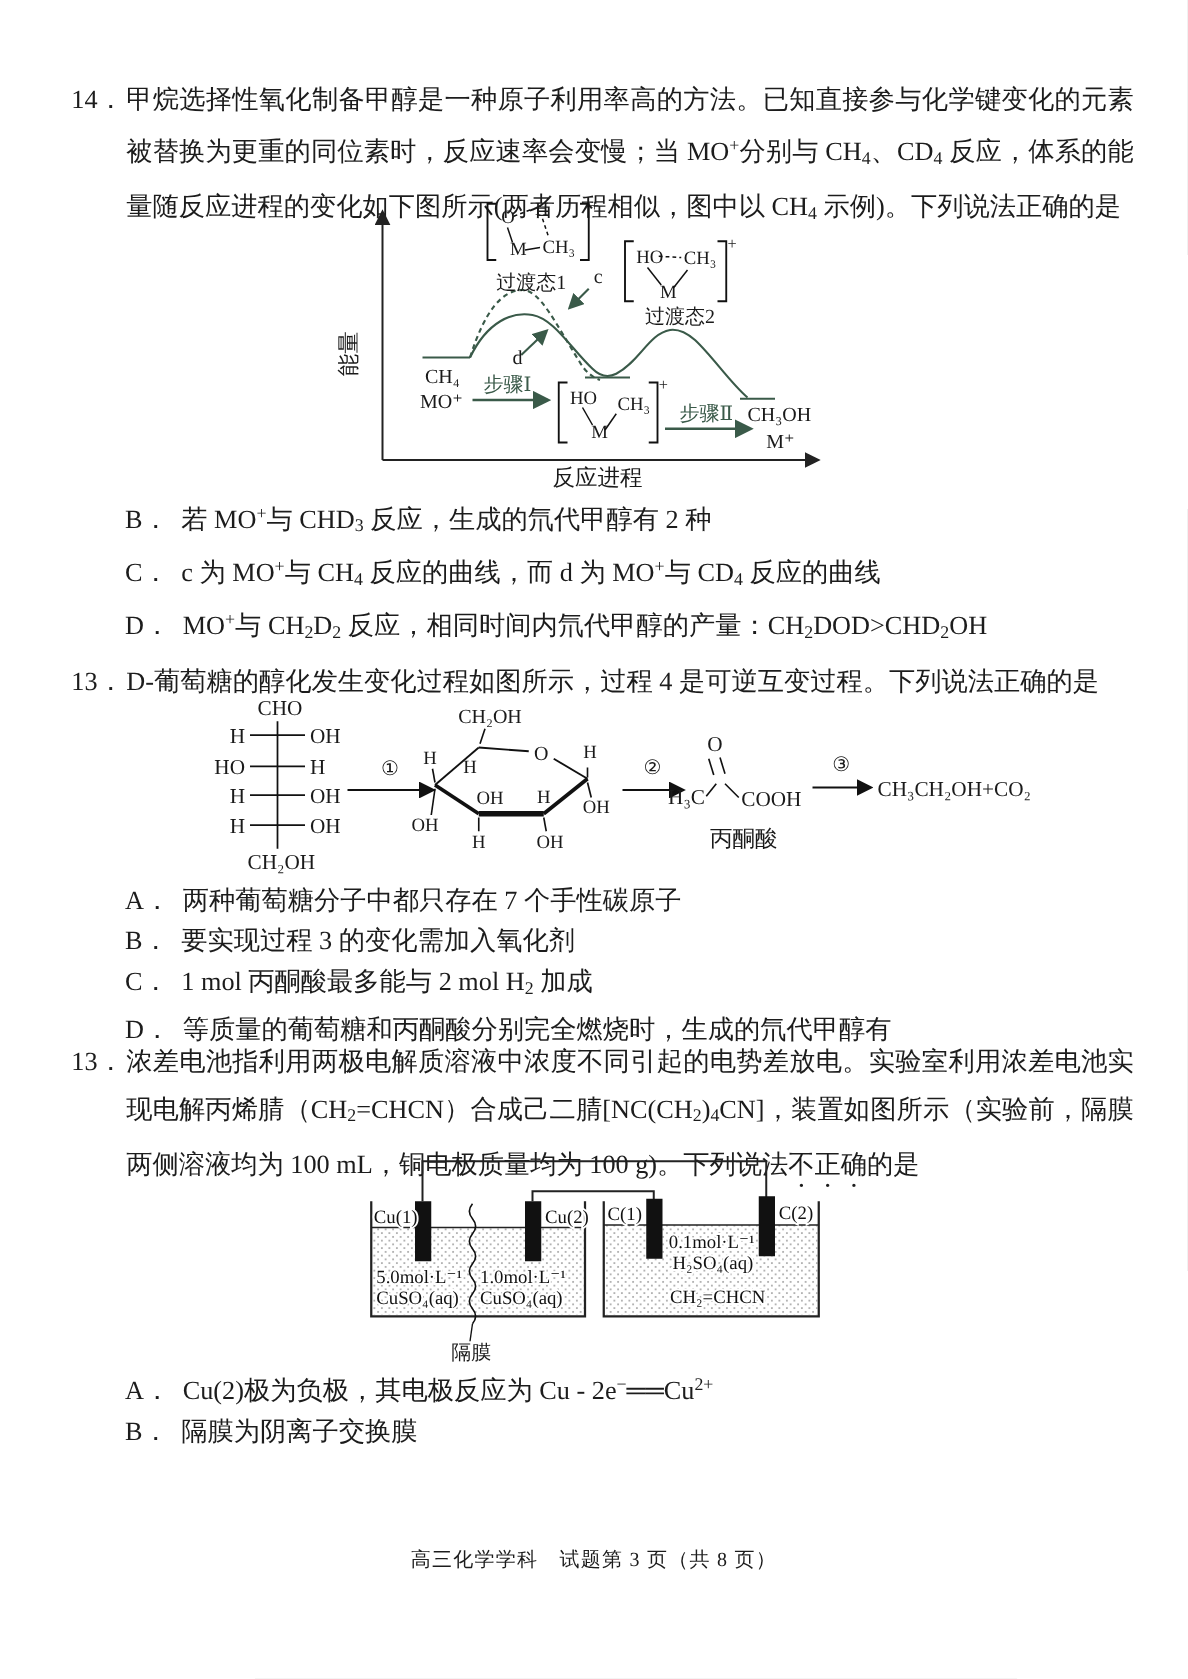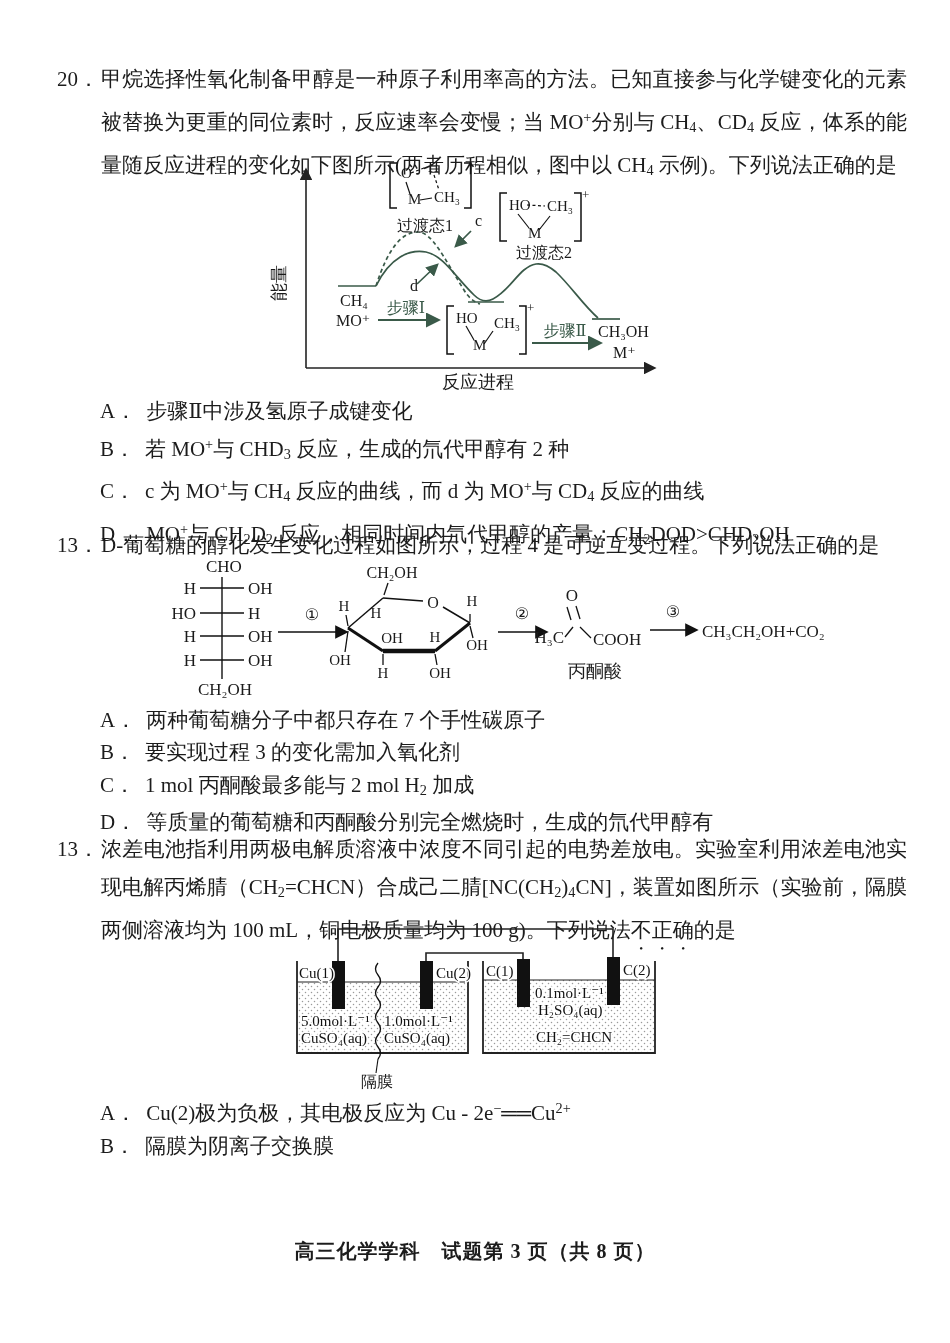--- a/index.html
+++ b/index.html
@@ -14,33 +14,33 @@
   .options{position:absolute;font-size:21px;}
   .opt{line-height:32.4px;white-space:nowrap;}
   .optlabel{margin-right:10px;}
   sub{font-size:0.68em;vertical-align:-0.22em;}
   sup{font-size:0.68em;vertical-align:0.5em;}
   .emph{
     text-emphasis:filled dot #1c1c1c;-webkit-text-emphasis:filled dot #1c1c1c;
     text-emphasis-position:under right;-webkit-text-emphasis-position:under;
   }
   .footer{position:absolute;top:1238px;left:0;width:100%;text-align:center;
-    font-weight:bold;font-size:20px;letter-spacing:1px;}
+    font-weight:normal;font-size:16px;letter-spacing:1px;}
   svg text{font-family:"Liberation Serif","DejaVu Serif",serif;fill:#1a1a1a;}
   .t13{font-size:13px}.t15{font-size:15px}.t16{font-size:16px}.t17{font-size:17px}.t18{font-size:18px}
   .green{fill:#3a5a49;}
   .halo{paint-order:stroke;stroke:#ffffff;stroke-width:3px;fill:#111;}
 </style>
 </head>
 <body>
 
 <div id="page">
 
   <div class="stem" style="left:57px;top:60px;width:850px;">
-    <span class="qnum">20．</span>
+    <span class="qnum">14．</span>
     <div class="stemtext">甲烷选择性氧化制备甲醇是一种原子利用率高的方法。已知直接参与化学键变化的元素被替换为更重的同位素时，反应速率会变慢；当 MO<sup>+</sup>分别与 CH<sub>4</sub>、CD<sub>4</sub> 反应，体系的能量随反应进程的变化如下图所示(两者历程相似，图中以 CH<sub>4</sub> 示例)。下列说法正确的是</div>
   </div>
 
   <svg class="abs" style="left:268px;top:158px;" width="420" height="235" viewBox="0 0 420 235">
     <defs>
       <marker id="ab" viewBox="0 0 10 10" refX="8" refY="5" markerWidth="8" markerHeight="8" orient="auto-start-reverse">
         <path d="M0,0 L10,5 L0,10 z" fill="#222"></path>
       </marker>
       <marker id="ag" viewBox="0 0 10 10" refX="8" refY="5" markerWidth="7.5" markerHeight="7.5" orient="auto-start-reverse">
         <path d="M0,0 L10,5 L0,10 z" fill="#3a5a49"></path>
@@ -112,21 +112,20 @@
       <text class="t15" x="226" y="170">CH₃</text>
       <text class="t15" x="205" y="192">M</text>
       <g stroke="#111" stroke-width="1.2">
         <line x1="198" y1="168" x2="206" y2="182"></line>
         <line x1="216" y1="186" x2="225" y2="173"></line>
       </g>
     </g>
   </svg>
 
   <div class="options" style="left:100px;top:395px;">
-    <div class="opt"><span class="optlabel">A．</span><span>步骤Ⅱ中涉及氢原子成键变化</span></div>
     <div class="opt"><span class="optlabel">B．</span><span>若 MO<sup>+</sup>与 CHD<sub>3</sub> 反应，生成的氘代甲醇有 2 种</span></div>
     <div class="opt"><span class="optlabel">C．</span><span>c 为 MO<sup>+</sup>与 CH<sub>4</sub> 反应的曲线，而 d 为 MO<sup>+</sup>与 CD<sub>4</sub> 反应的曲线</span></div>
     <div class="opt"><span class="optlabel">D．</span><span>MO<sup>+</sup>与 CH<sub>2</sub>D<sub>2</sub> 反应，相同时间内氘代甲醇的产量：CH<sub>2</sub>DOD&gt;CHD<sub>2</sub>OH</span></div>
   </div>
 
   <div class="stem" style="left:57px;top:526px;width:850px;">
     <span class="qnum">13．</span>
     <div class="stemtext">D-葡萄糖的醇化发生变化过程如图所示，过程 4 是可逆互变过程。下列说法正确的是</div>
   </div>
 

